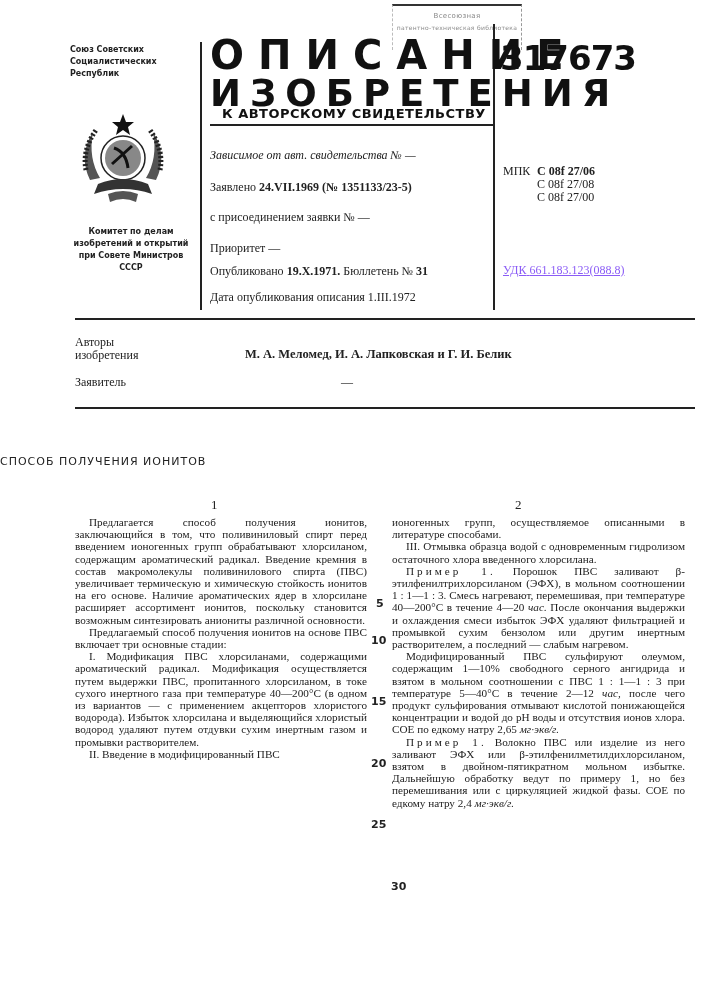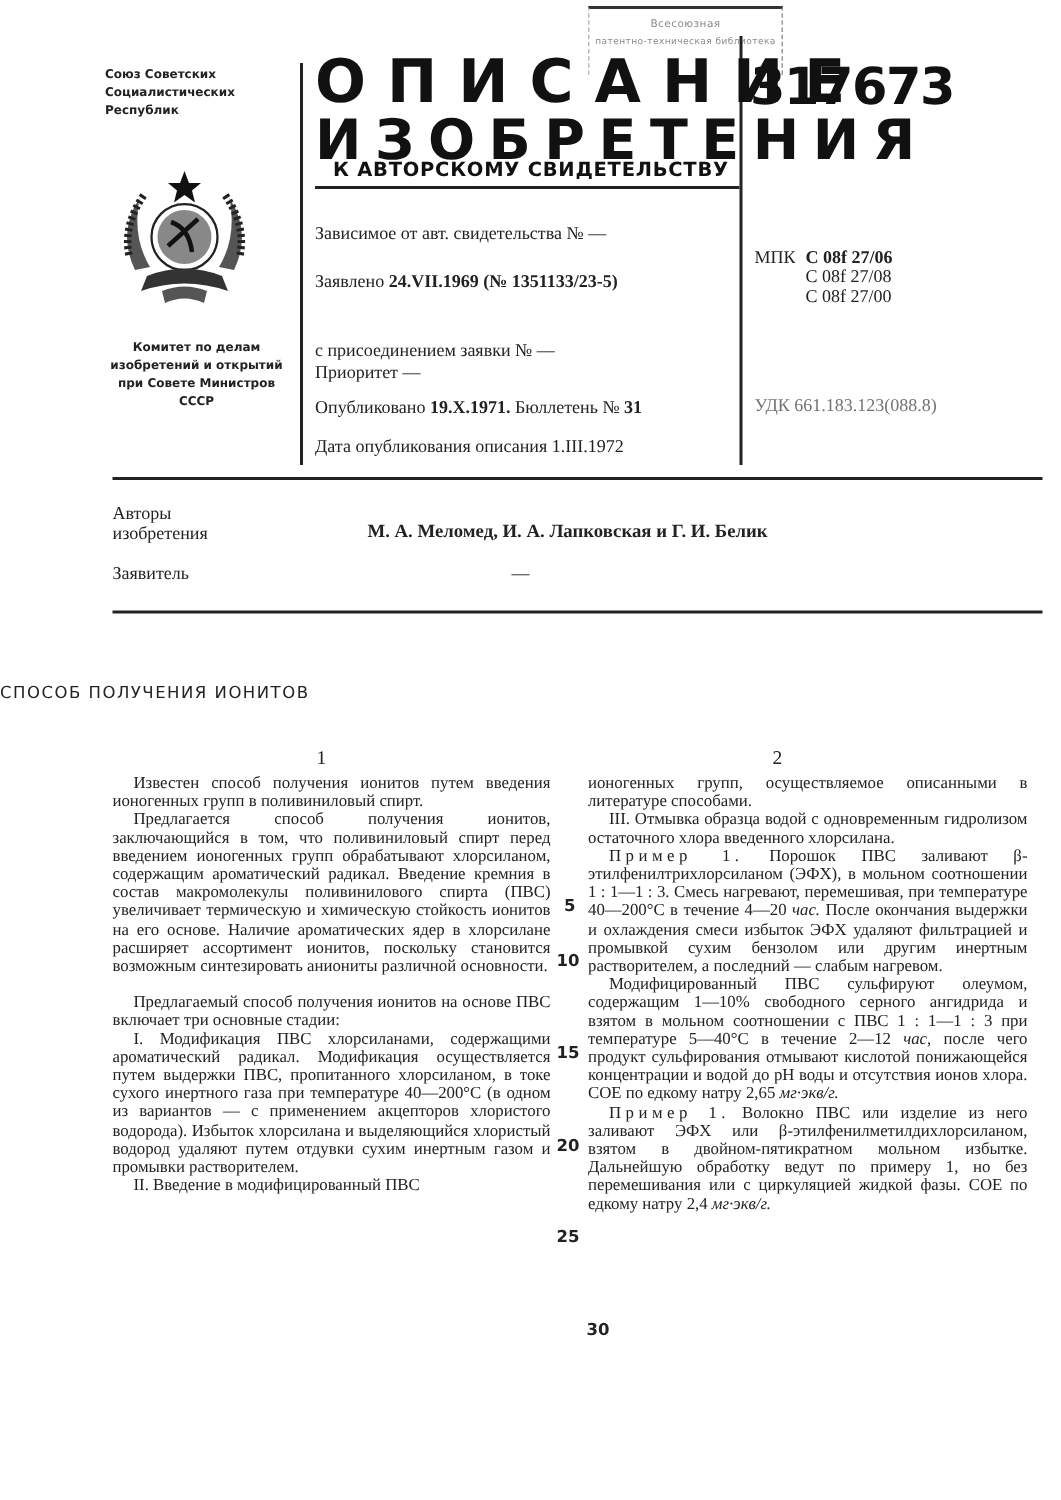--- a/index.html
+++ b/index.html
@@ -33,35 +33,35 @@
   .patno { left: 500px; top: 38px; font-family: "DejaVu Sans", sans-serif; font-weight: bold; font-size: 34px;
         letter-spacing: -1px; color: #111; }
 
   
   .info { left: 210px; font-size: 12px; color: #222; white-space: nowrap; }
   .info b { font-weight: bold; }
   .mpk { left: 503px; top: 165px; font-size: 12px; line-height: 13px; color: #222; }
   .mpk .lab { display: inline-block; width: 34px; }
   .mpk .row { white-space: nowrap; }
   .mpk .ind { padding-left: 34px; }
-  .udk { left: 503px; top: 263px; font-size: 12px; color: #737373; white-space: nowrap; }
+  .udk { left: 503px; top: 263px; font-size: 12px; color: #8b5cf6; white-space: nowrap; text-decoration: underline; }
 
   .hr { height: 2px; background: #222; left: 75px; width: 620px; }
 
   .meta-label { left: 75px; font-size: 12px; line-height: 13px; color: #222; }
   .authors { left: 245px; top: 347px; font-size: 12.5px; font-weight: bold; color: #222; white-space: nowrap; }
   .applicant-val { left: 341px; top: 375px; font-size: 12px; }
 
   .title { left: 0; width: 707px; top: 455px; text-align: left; font-family: "DejaVu Sans", sans-serif;
            font-weight: normal; font-size: 11px; letter-spacing: 1px; color: #222; }
 
   .colnum { font-size: 13px; color: #222; }
   .col { font-size: 11.2px; line-height: 12.2px; color: #222; text-align: justify; }
   .col p { margin: 0; text-indent: 14px; }
-  .col p.gap { margin-top: 12px; }
+  .col p.gap { margin-top: 0; }
   .col .sp { letter-spacing: 3px; }
   .col i { font-style: italic; margin-top: 24px; }
   .ln { font-size: 11px; color: #222; font-weight: bold; font-family: "DejaVu Sans", sans-serif; }
 </style>
 </head>
 <body>
 
 <div class="abs stamp">
   <div class="l1">Всесоюзная</div>
   <div class="l2">патентно-техническая библиотека</div>
@@ -94,26 +94,26 @@
 </div>
 
 <div class="abs vline1"></div>
 <div class="abs vline2"></div>
 <div class="abs t1">ОПИСАНИЕ</div>
 <div class="abs t2">ИЗОБРЕТЕНИЯ</div>
 <div class="abs t3">К АВТОРСКОМУ СВИДЕТЕЛЬСТВУ</div>
 <div class="abs t3line"></div>
 <div class="abs patno">317673</div>
 
-<div class="abs info" style="top:148px;">Зависимое от авт. свидетельства №  —</div>
+<div class="abs info" style="top:148px;font-style:italic;">Зависимое от авт. свидетельства №  —</div>
 <div class="abs info" style="top:180px;">
   <span>Заявлено</span>
   <b>24.VII.1969 (№ 1351133/23-5)</b>
 </div>
-<div class="abs info" style="top:226px;">с присоединением заявки №  —</div>
+<div class="abs info" style="top:210px;">с присоединением заявки №  —</div>
 <div class="abs info" style="top:241px;">Приоритет  —</div>
 <div class="abs info" style="top:264px;">
   <span>Опубликовано</span>
   <b>19.X.1971.</b>
   <span>Бюллетень №</span>
   <b>31</b>
 </div>
 <div class="abs info" style="top:290px;">
   <span>Дата опубликования описания</span>
   <span>1.III.1972</span>
@@ -140,21 +140,20 @@
 <div class="abs applicant-val">—</div>
 
 <div class="abs hr" style="top:407px;"></div>
 
 <div class="abs title">СПОСОБ ПОЛУЧЕНИЯ ИОНИТОВ</div>
 
 <div class="abs colnum" style="left:211px;top:497px;">1</div>
 <div class="abs colnum" style="left:515px;top:497px;">2</div>
 
 <div class="abs col" style="left:75px;top:516px;width:292px;">
-  <p>Известен способ получения ионитов путем введения ионогенных групп в поливиниловый спирт.</p>
   <p>Предлагается способ получения ионитов, заключающийся в том, что поливиниловый спирт перед введением ионогенных групп обрабатывают хлорсиланом, содержащим ароматический радикал. Введение кремния в состав макромолекулы поливинилового спирта (ПВС) увеличивает термическую и химическую стойкость ионитов на его основе. Наличие ароматических ядер в хлорсилане расширяет ассортимент ионитов, поскольку становится возможным синтезировать аниониты различной основности.</p>
   <p class="gap">Предлагаемый способ получения ионитов на основе ПВС включает три основные стадии:</p>
   <p>I. Модификация ПВС хлорсиланами, содержащими ароматический радикал. Модификация осуществляется путем выдержки ПВС, пропитанного хлорсиланом, в токе сухого инертного газа при температуре 40—200°C (в одном из вариантов — с применением акцепторов хлористого водорода). Избыток хлорсилана и выделяющийся хлористый водород удаляют путем отдувки сухим инертным газом и промывки растворителем.</p>
   <p>II. Введение в модифицированный ПВС</p>
 </div>
 
 <div class="abs ln" style="left:376px;top:597px;">5</div>
 <div class="abs ln" style="left:371px;top:634px;">10</div>
 <div class="abs ln" style="left:371px;top:695px;">15</div>
 <div class="abs ln" style="left:371px;top:757px;">20</div>

